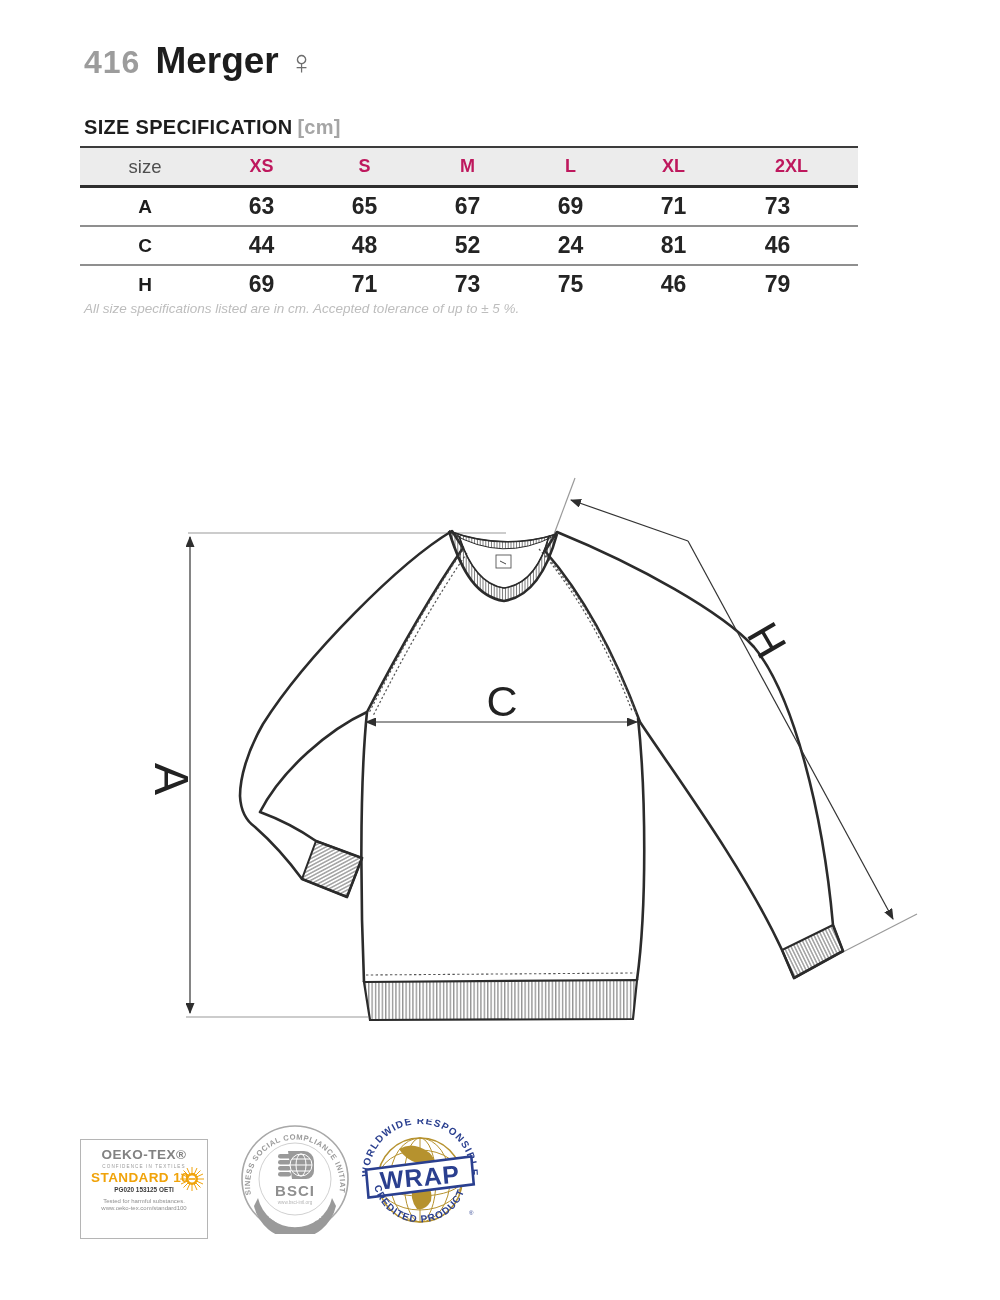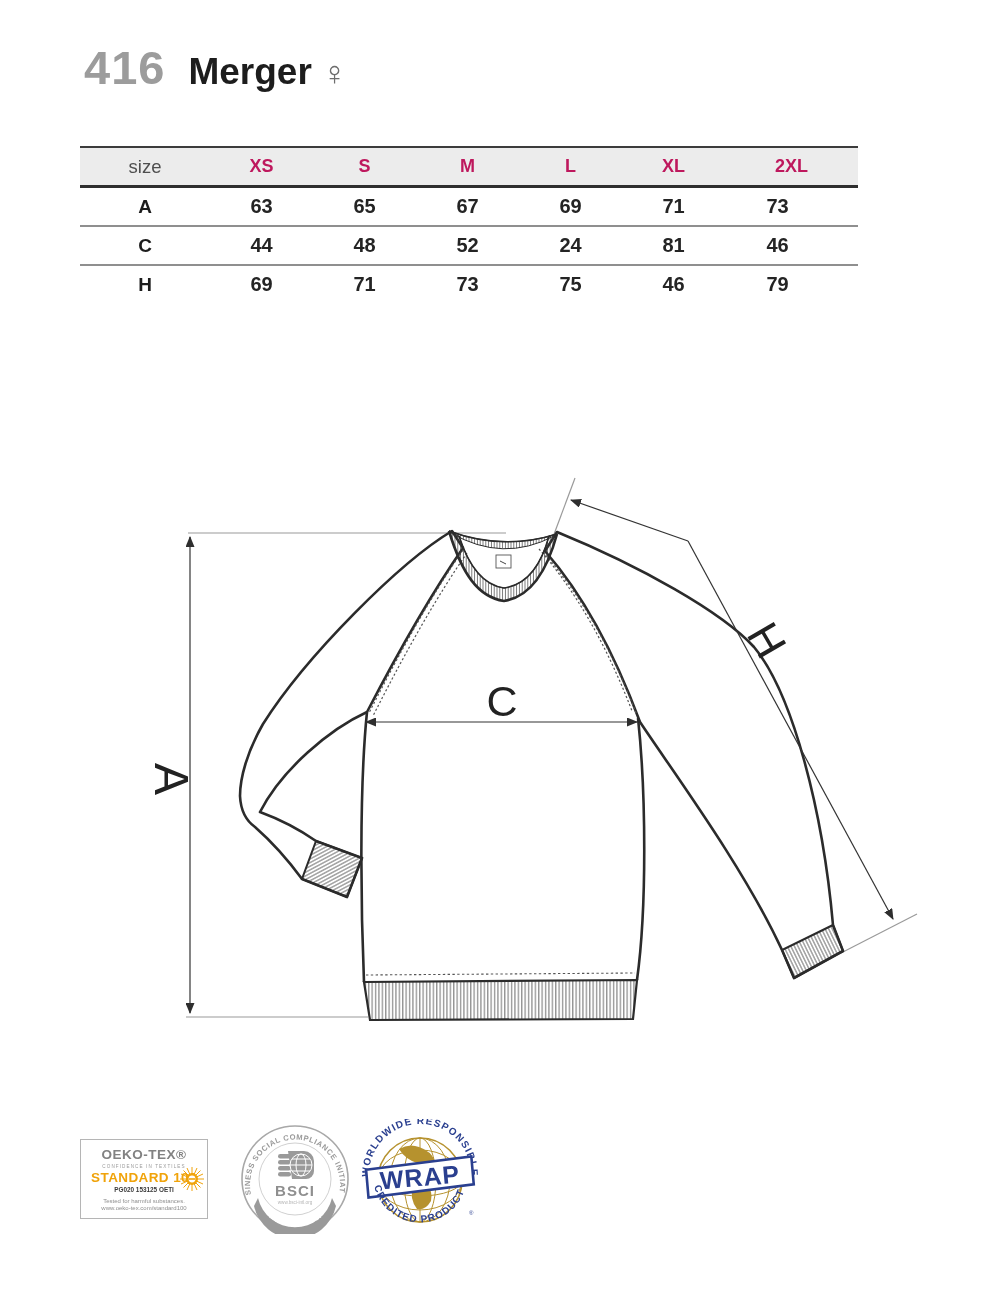--- a/index.html
+++ b/index.html
@@ -1,52 +1,52 @@
 <!DOCTYPE html>
 <html><head>
 <meta charset="utf-8">
 <style>
   html,body{margin:0;padding:0;background:#fff;}
   .page{position:relative;width:1000px;height:1300px;background:#fff;
         font-family:"Liberation Sans",sans-serif;overflow:hidden;}
 
   
   .hdr{position:absolute;left:84px;top:40px;display:flex;align-items:baseline;}
-  .code{font-size:47px;font-weight:800;color:#9c9c9c;letter-spacing:1px;}
-  .name{font-size:37px;font-weight:800;color:#1d1d1d;margin-left:23px;}
+  .code{font-size:32px;font-weight:800;color:#9c9c9c;letter-spacing:1px;}
+  .name{font-size:37px;font-weight:800;color:#1d1d1d;margin-left:15px;}
   .gender{font-size:34px;font-weight:400;color:#6e6e6e;margin-left:10px;position:relative;top:1px;}
 
   .sect{position:absolute;left:84px;top:116px;font-size:20px;font-weight:800;
         color:#1d1d1d;letter-spacing:.3px;}
   .sect .cm{color:#a5a5a5;margin-left:5px;}
 
   
   table.spec{position:absolute;left:80px;top:146px;width:778px;border-collapse:collapse;
              table-layout:fixed;border-top:2px solid #3c3c3c;}
   table.spec col.c0{width:130px;}
   table.spec col.cx{width:103px;}
   table.spec col.clast{width:133px;}
   .spec th,.spec td{height:37px;text-align:center;vertical-align:middle;padding:0;}
   .spec thead tr{background:#ececec;padding-left:32px;}
   .spec thead th{border-bottom:3px solid #2e2e2e;font-size:18px;font-weight:700;color:#be185d;}
   .spec thead th.size-label{font-weight:400;color:#4f4f4f;font-size:18.5px;}
-  .spec tbody th,.spec tbody td{border-bottom:2px solid #8f8f8f;font-size:20px;
+  .spec tbody th,.spec tbody td{border-bottom:2px solid #8f8f8f;font-size:23px;
         font-weight:600;color:#242424;}
   .spec tbody th{font-weight:700;color:#1c1c1c;font-size:19px;}
   .spec tbody tr:last-child th,.spec tbody tr:last-child td{border-bottom:none;}
   .spec td.clast{padding-right:28px;}
 
   .note{position:absolute;left:84px;top:301px;font-style:italic;color:#bdbdbd;font-size:13.5px;}
 
   
   svg.drawing{position:absolute;left:0;top:0;width:1000px;height:1300px;}
   .dimtxt{font-family:"Liberation Sans",sans-serif;fill:#222;}
 
   
-  .oeko{position:absolute;left:80px;top:1139px;width:128px;height:80px;
+  .oeko{position:absolute;left:80px;top:1139px;width:128px;height:100px;
         border:1.5px solid #b5b5b5;box-sizing:border-box;text-align:center;
         padding-top:7px;line-height:1.15;}
   .oeko .brand{font-size:13.5px;font-weight:700;color:#828282;letter-spacing:.5px;}
   .oeko .sub{font-size:4.6px;color:#9b9b9b;letter-spacing:1.1px;margin-top:1px;}
   .oeko .std{font-size:13.5px;font-weight:700;color:#f0a30a;letter-spacing:.4px;margin-top:1px;}
   .oeko .cert{font-size:6.4px;font-weight:700;color:#3a3a3a;margin-top:1px;}
   .oeko .t1{font-size:6px;color:#8f8f8f;margin-top:4px;}
   .oeko .t2{font-size:6px;color:#8f8f8f;}
   .oeko .flower{position:absolute;right:2px;top:26px;}
   svg.bsci{position:absolute;left:240px;top:1124px;}
@@ -56,20 +56,23 @@
 <body>
 
 <div class="page">
 
   <div class="hdr">
     <span class="code">416</span>
     <span class="name">Merger</span>
     <span class="gender">♀</span>
   </div>
 
+  <div class="sect">
+    <span>SIZE SPECIFICATION</span><span class="cm">[cm]</span>
+  </div>
 
   <table class="spec">
     <colgroup>
         <col class="c0">
         <col class="cx">
         <col class="cx">
         <col class="cx">
         <col class="cx">
         <col class="cx">
         <col class="clast">
@@ -109,20 +112,21 @@
         <td>69</td>
         <td>71</td>
         <td>73</td>
         <td>75</td>
         <td>46</td>
         <td class="clast">79</td>
       </tr>
     </tbody>
   </table>
 
+  <div class="note">All size specifications listed are in cm. Accepted tolerance of up to ± 5 %.</div>
 
   <svg class="drawing" viewBox="0 0 1000 1300">
     <defs>
       <marker id="arr" markerWidth="12" markerHeight="9" refX="10" refY="4.5" orient="auto" markerUnits="userSpaceOnUse">
         <path d="M0,0 L11,4.5 L0,9 Z" fill="#2e2e2e"></path>
       </marker>
       <pattern id="ribV" width="3.4" height="8" patternUnits="userSpaceOnUse">
         <line x1="1.6" y1="0" x2="1.6" y2="8" stroke="#3a3a3a" stroke-width="0.8"></line>
       </pattern>
       <pattern id="ribL" width="3.2" height="8" patternUnits="userSpaceOnUse" patternTransform="rotate(62)">

